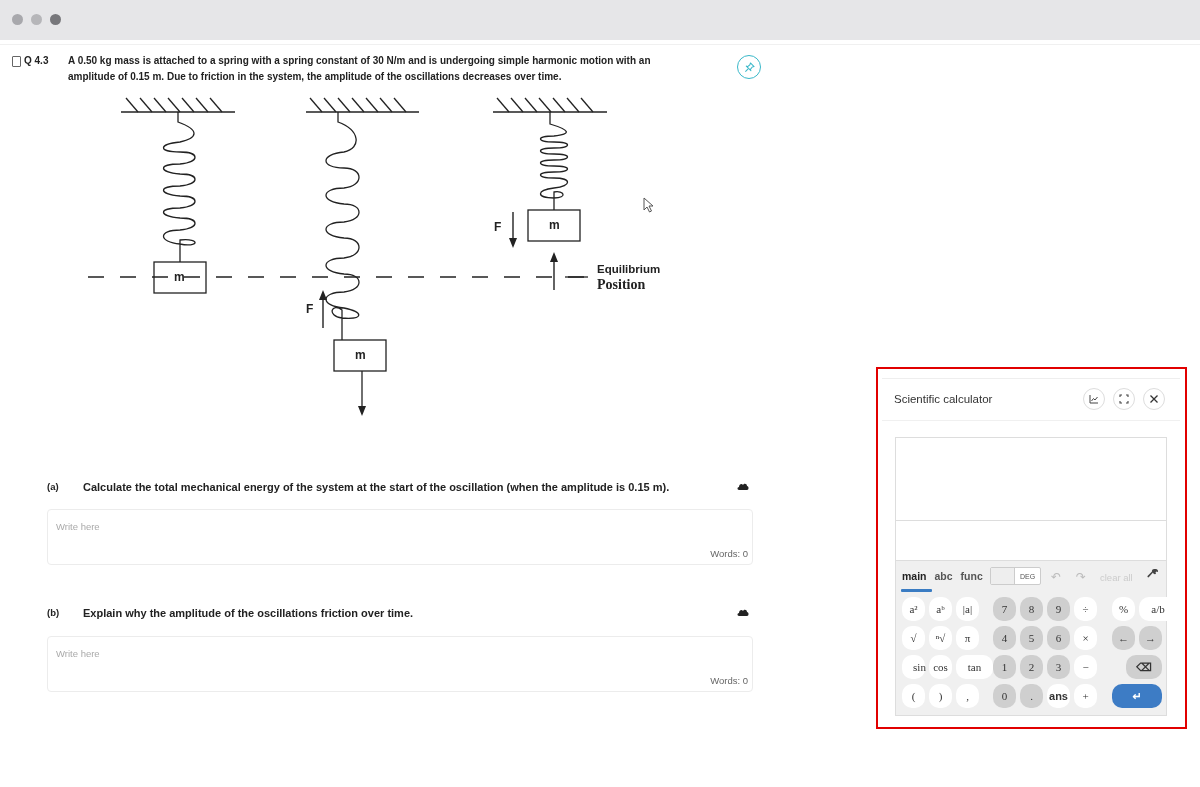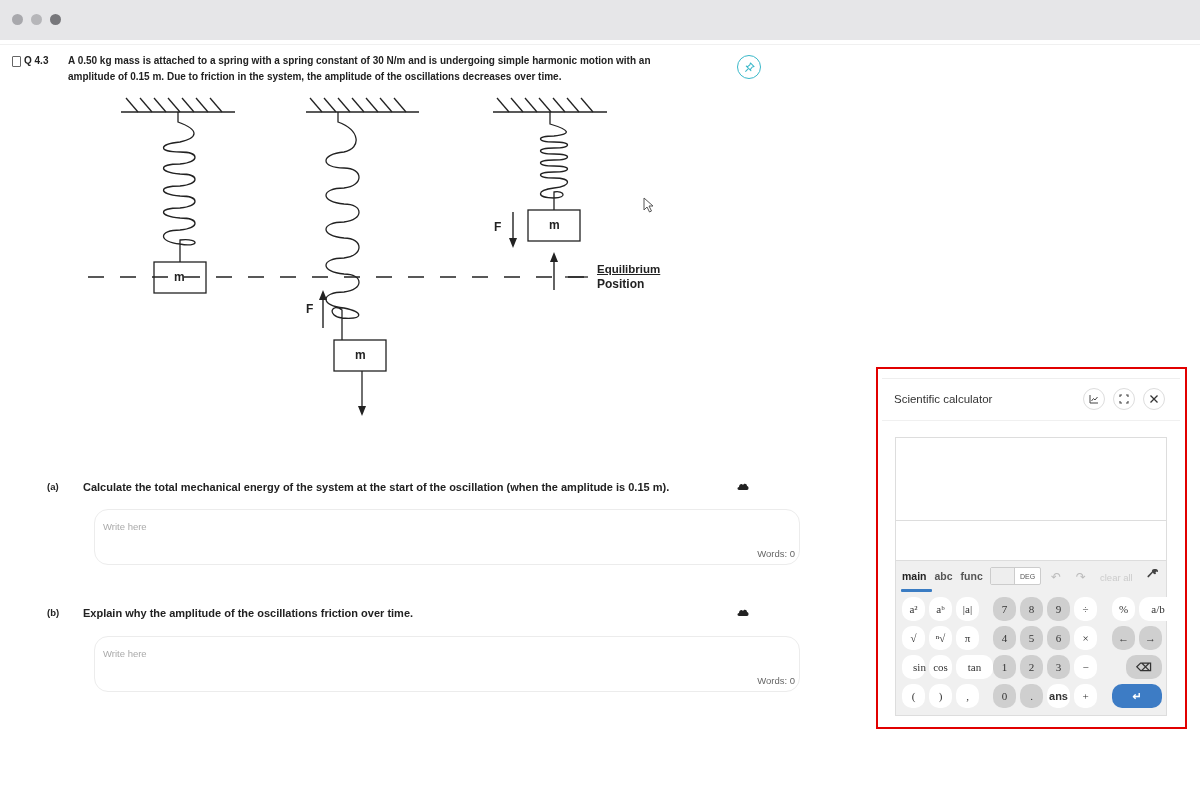--- a/index.html
+++ b/index.html
@@ -20,21 +20,21 @@
 
   .pin-btn { position: absolute; left: 737px; top: 55px; width: 24px; height: 24px; border: 1.5px solid #39b8c9; border-radius: 50%; display: flex; align-items: center; justify-content: center; }
 
   .diagram { position: absolute; left: 80px; top: 90px; width: 600px; height: 340px; }
   .diag-label { position: absolute; font-size: 12px; font-weight: bold; color: #222; }
 
   .part { position: absolute; left: 47px; width: 706px; }
   .part-label { position: absolute; left: 0; top: 0; font-size: 9.5px; font-weight: bold; }
   .part-text { position: absolute; left: 36px; top: 0; font-size: 11px; font-weight: bold; }
   .part-icon { position: absolute; right: 4px; top: 0px; width: 12px; height: 10px; }
-  .answer-box { position: absolute; left: 0; width: 706px; height: 56px; border: 1px solid #ececec; border-radius: 14px; background: #fff; margin-left: 47px; }
+  .answer-box { position: absolute; left: 0; width: 706px; height: 56px; border: 1px solid #ececec; border-radius: 4px; background: #fff; }
   .placeholder { position: absolute; left: 8px; top: 11px; font-size: 9.5px; color: #aaa; }
   .words { position: absolute; right: 4px; bottom: 5px; font-size: 9.5px; color: #666; }
 
   .cursor { position: absolute; left: 643px; top: 197px; }
 
   .highlight { position: absolute; left: 876px; top: 367px; width: 311px; height: 362px; border: 2.5px solid #e10000; }
   .calc { position: absolute; left: 882px; top: 378px; width: 298px; height: 344px; background: #fff; }
   .calc-title { position: absolute; left: 12px; top: 15px; font-size: 11.5px; color: #333; }
   .calc-topline { position: absolute; left: 0; top: 0; width: 298px; height: 1px; background: #eee; }
   .calc-headline { position: absolute; left: 0; top: 42px; width: 298px; height: 1px; background: #f0f0f0; }
@@ -163,22 +163,22 @@
     </g>
 
     <line x1="485" y1="187" x2="508" y2="187" stroke="#222" stroke-width="1.3"></line>
   </svg>
 
   <span class="diag-label" style="left:94px; top:180px;">m</span>
   <span class="diag-label" style="left:275px; top:258px;">m</span>
   <span class="diag-label" style="left:469px; top:128px;">m</span>
   <span class="diag-label" style="left:226px; top:212px;">F</span>
   <span class="diag-label" style="left:414px; top:130px;">F</span>
-  <span class="diag-label" style="left:517px; top:173px; font-size:11.5px;text-decoration:underline;">Equilibrium</span>
-  <span class="diag-label" style="left:517px; top:187px; font-size:12px;">Position</span>
+  <span class="diag-label" style="left:517px; top:173px; font-size:11.5px;">Equilibrium</span>
+  <span class="diag-label" style="left:517px; top:187px; font-size:14px;font-family:Liberation Serif, serif;">Position</span>
 </div>
 
 <svg class="cursor" width="12" height="16" viewBox="0 0 12 16">
   <path d="M1 1 L1 13 L4 10 L6.5 15 L8.5 14 L6 9 L10 9 Z" fill="#fff" stroke="#555" stroke-width="1"></path>
 </svg>
 
 <div class="part" style="top:481px; height:90px;">
   <span class="part-label">(a)</span>
   <span class="part-text">Calculate the total mechanical energy of the system at the start of the oscillation (when the amplitude is 0.15 m).</span>
   <svg class="part-icon" viewBox="0 0 12 10">

